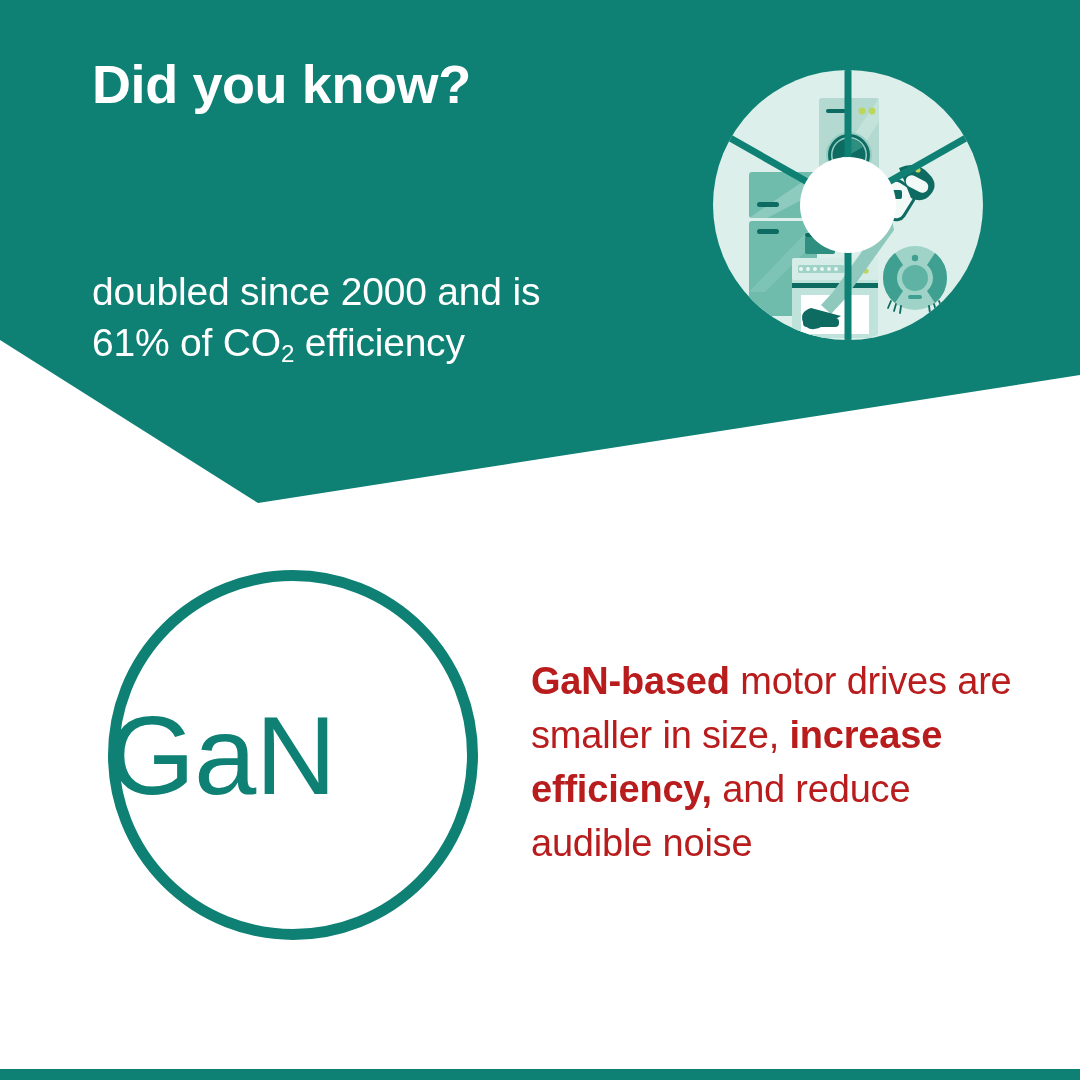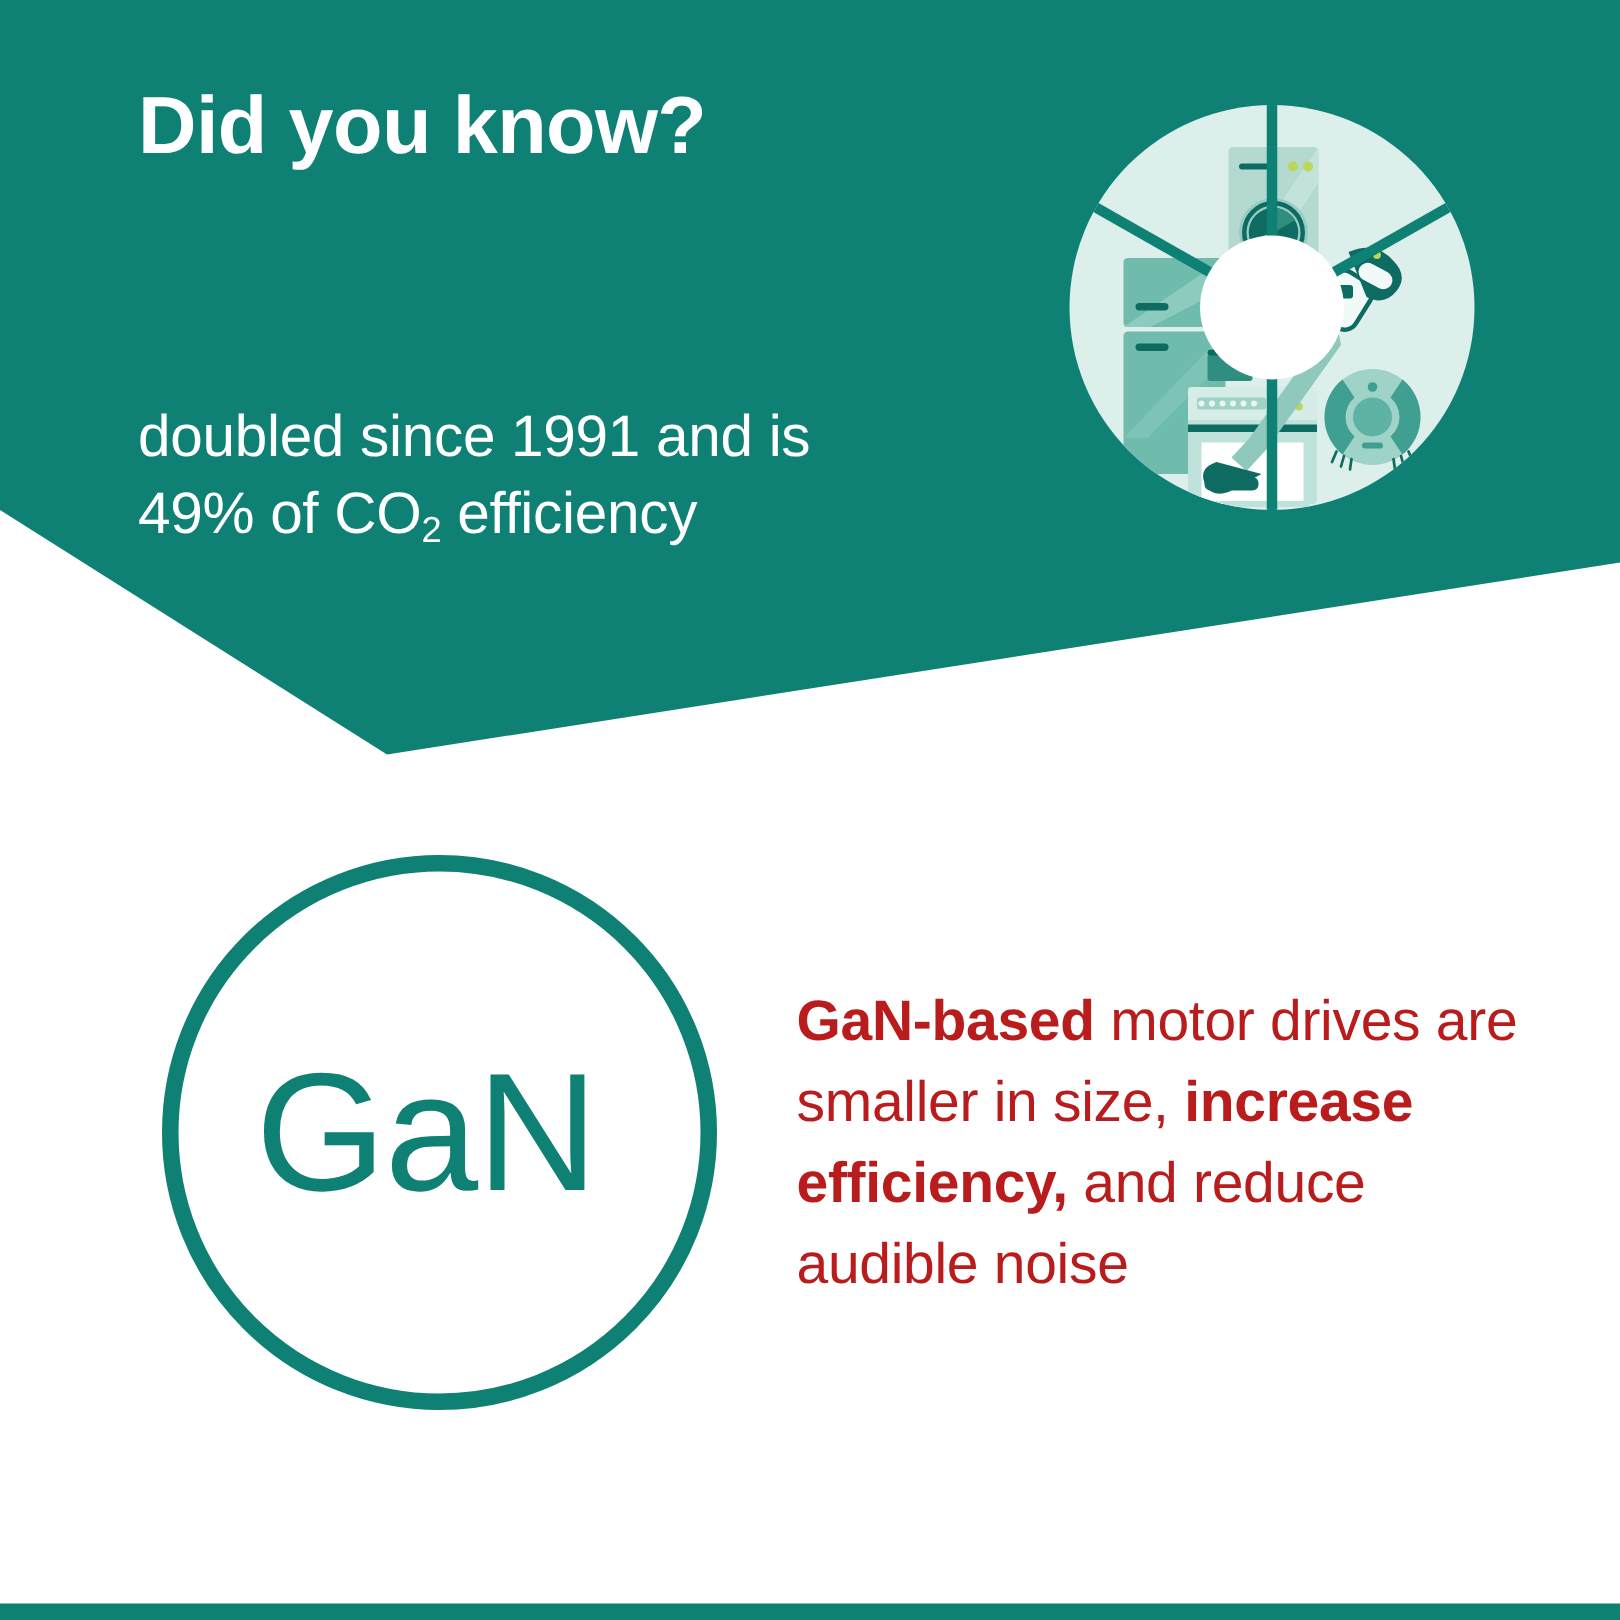--- a/index.html
+++ b/index.html
@@ -88,21 +88,20 @@
     border: 11px solid #0E8074;
     border-radius: 50%;
     box-sizing: border-box;
   }
   #gan-badge-label {
     position: absolute;
     left: 0;
     top: 50%;
     width: 100%;
     transform: translateY(-50%);
-    text-align: center;
     font-size: 112px;
     font-weight: normal;
     color: #0E8074;
     letter-spacing: -1px;
     padding-right: 18px;
     box-sizing: border-box;
   }
 
   
   #benefit-copy {
@@ -134,22 +133,22 @@
 
 <svg id="banner-shape" viewBox="0 0 1080 540" aria-hidden="true">
   <polygon points="0,0 1080,0 1080,375 258,503 0,340" fill="#0E8074"></polygon>
 </svg>
 
 <div id="banner-content">
   <div id="headline">Did you know?</div>
   <div id="subcopy">
     <br>
     <br>
-    <span>doubled since 1991 and is</span><br>
-    <span>49% of CO</span><sub>2</sub><span> efficiency</span>
+    <span>doubled since 2000 and is</span><br>
+    <span>61% of CO</span><sub>2</sub><span> efficiency</span>
   </div>
 </div>
 
 <svg id="appliance-illustration" viewBox="0 0 286 286" aria-hidden="true">
   <defs>
     <clipPath id="wheel-clip">
       <circle cx="143" cy="143" r="135"></circle>
     </clipPath>
   </defs>
 

